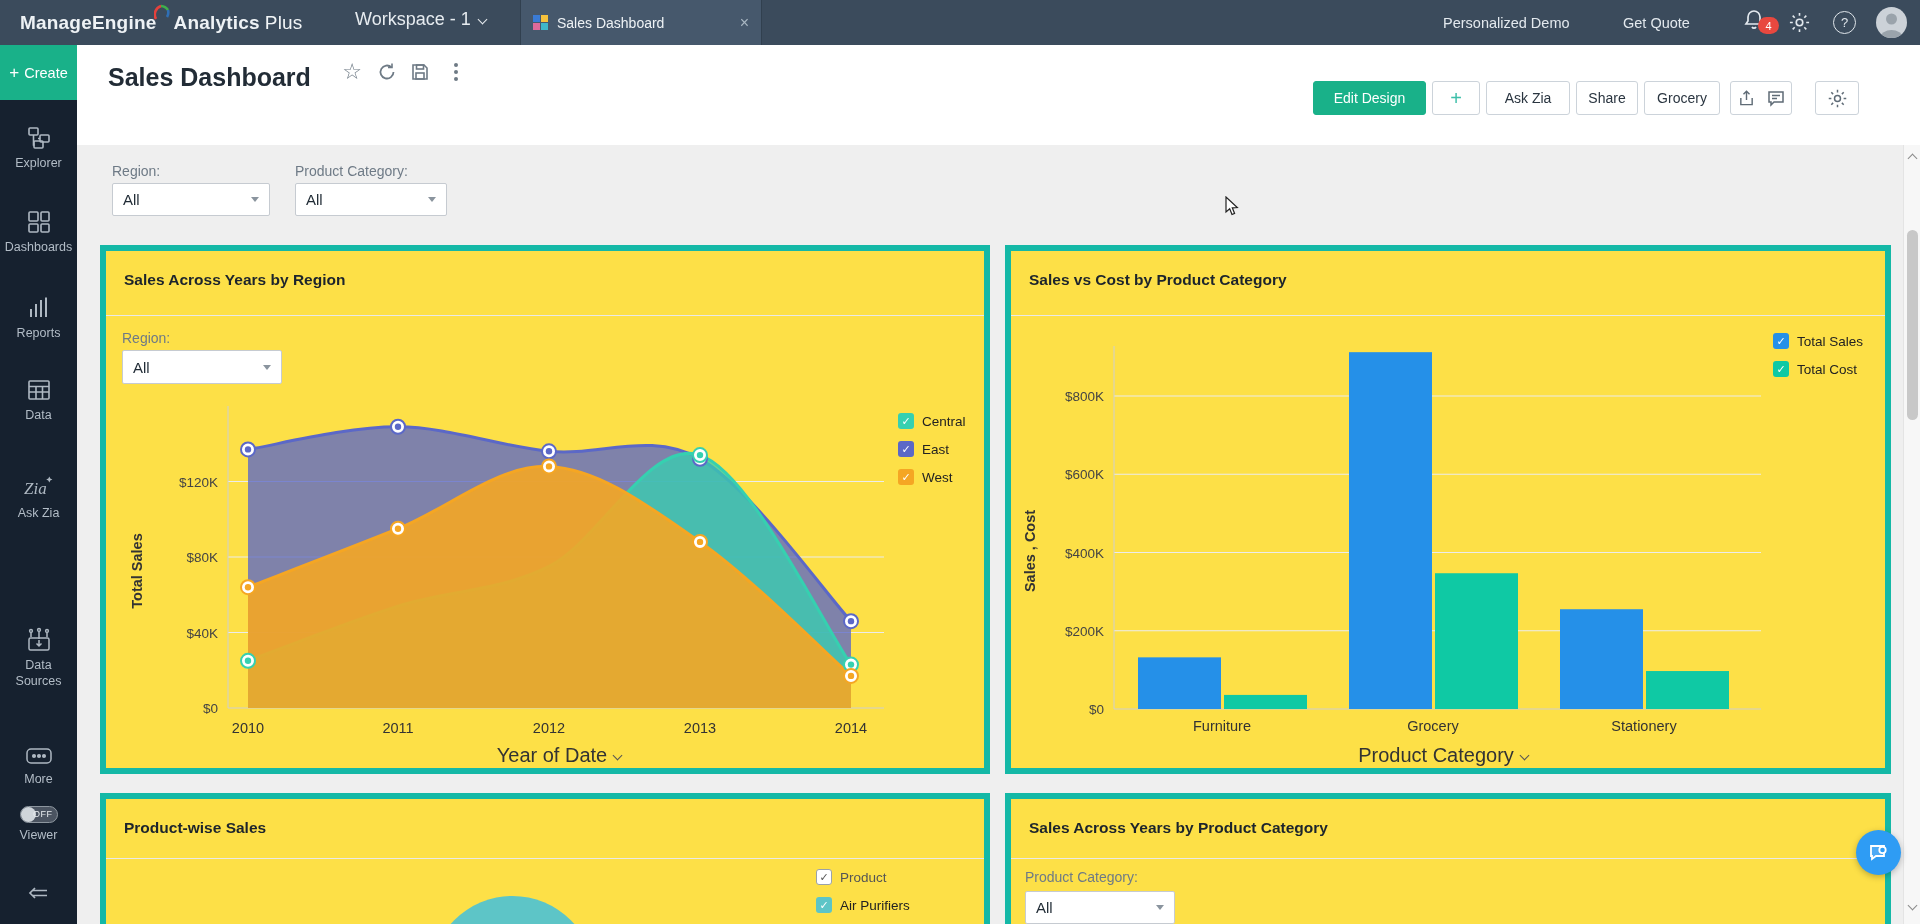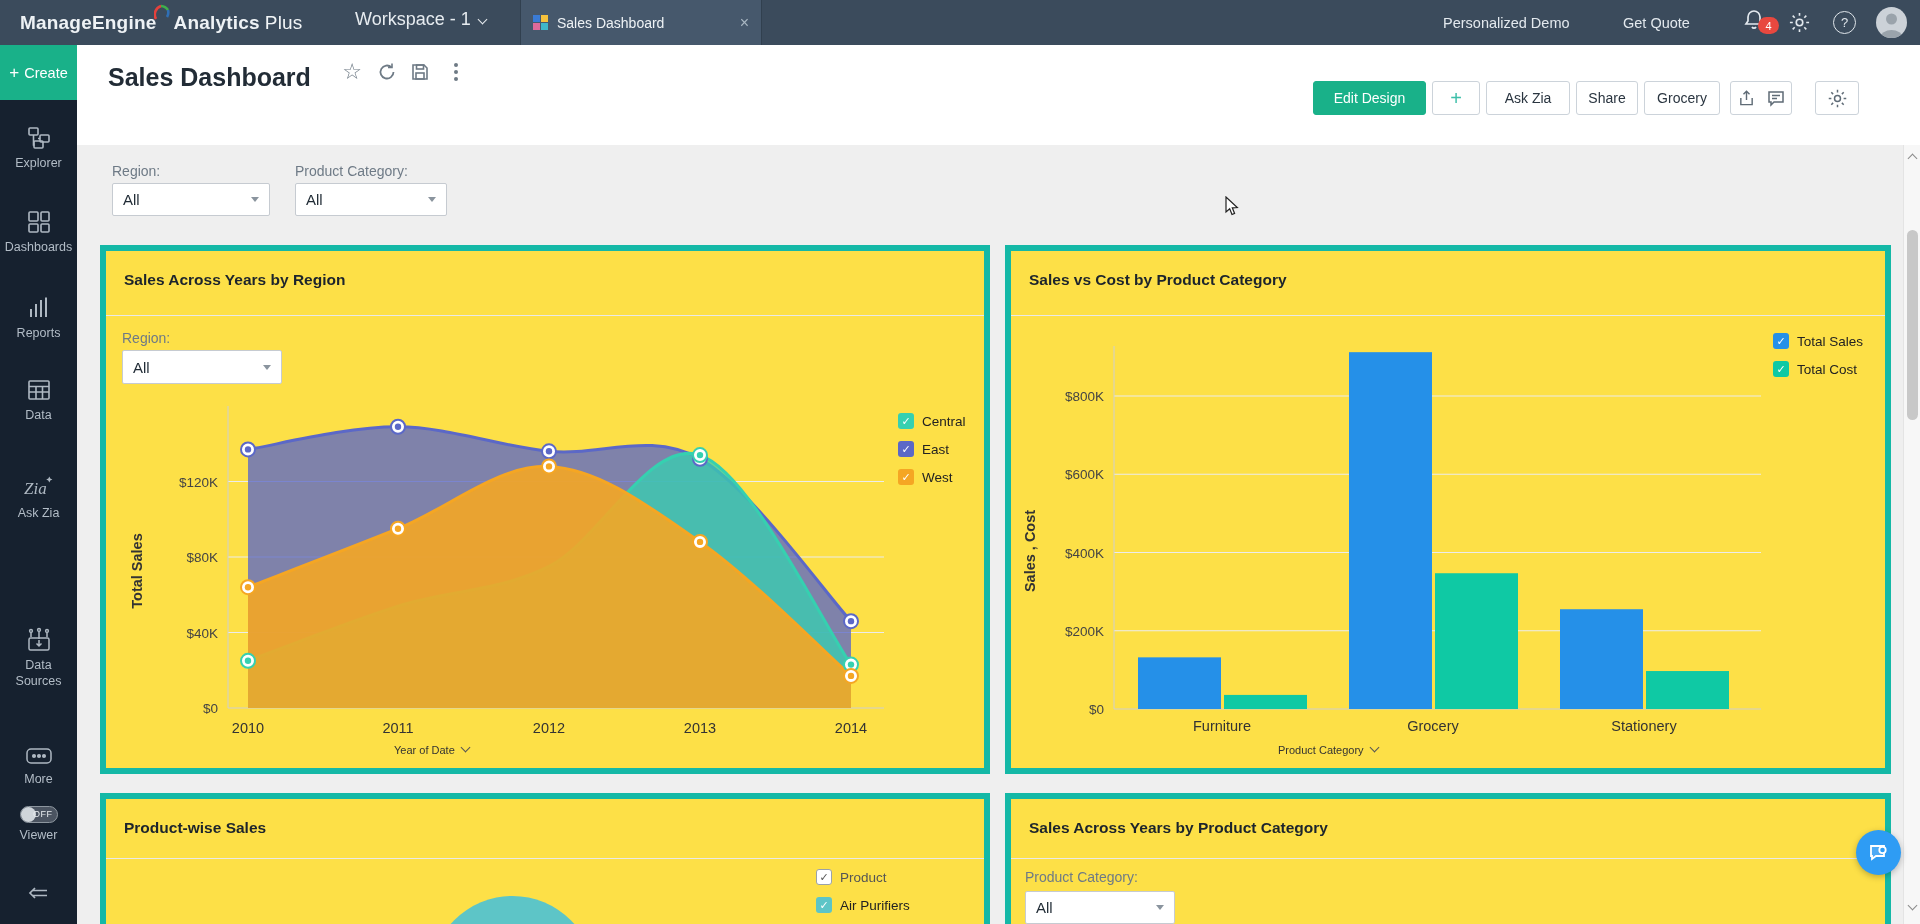--- a/index.html
+++ b/index.html
@@ -52,21 +52,21 @@
   .dropdown { position:absolute; background:#fff; border:1px solid #c6cbd1; border-radius:2px; display:flex; align-items:center; padding:0 10px; font-size:15px; color:#1f2a34; cursor:pointer; }
   .dropdown .caret { margin-left:auto; width:0; height:0; border-left:4.5px solid transparent; border-right:4.5px solid transparent; border-top:5.5px solid #8a949e; }
 
   .panel { position:absolute; background:#fde047; border:6px solid #14b8a6; }
   .panel-title { position:absolute; left:18px; top:20px; font-size:15.5px; font-weight:bold; color:#1c242c; }
   .panel-div { position:absolute; left:0; right:0; height:1px; background:#e9e9e9; }
   .legend { position:absolute; display:flex; flex-direction:column; gap:12px; }
   .leg-item { display:flex; align-items:center; gap:8px; font-size:13.5px; color:#222; cursor:pointer; }
   .chk { width:16px; height:16px; border-radius:3px; color:#fff; font-size:11px; display:flex; align-items:center; justify-content:center; }
   .chk.outline { background:#fff; border:1px solid #9aa2aa; color:#555; }
-  .axis-drop { position:absolute; font-size:11px; color:#333; text-align:left; cursor:pointer; }
+  .axis-drop { position:absolute; font-size:20px; color:#333; text-align:center; cursor:pointer; }
   .chev-down { display:inline-block; width:7px; height:7px; border-right:1.6px solid #555; border-bottom:1.6px solid #555; transform:rotate(45deg); margin-left:7px; vertical-align:3px; }
   .chev-up-w { display:inline-block; width:7px; height:7px; border-right:1.6px solid #e7ecf0; border-bottom:1.6px solid #e7ecf0; transform:rotate(-135deg); vertical-align:-3px; }
   svg.chart { position:absolute; left:0; top:0; pointer-events:none; }
   svg.chart text { font-family:"Liberation Sans", sans-serif; }
   .tickv { font-size:13.5px; fill:#444; }
   .catv  { font-size:14.5px; fill:#333; }
   .ylab  { font-size:14.5px; fill:#333; }
 
   .pie-circle { position:absolute; border-radius:50%; }
 

